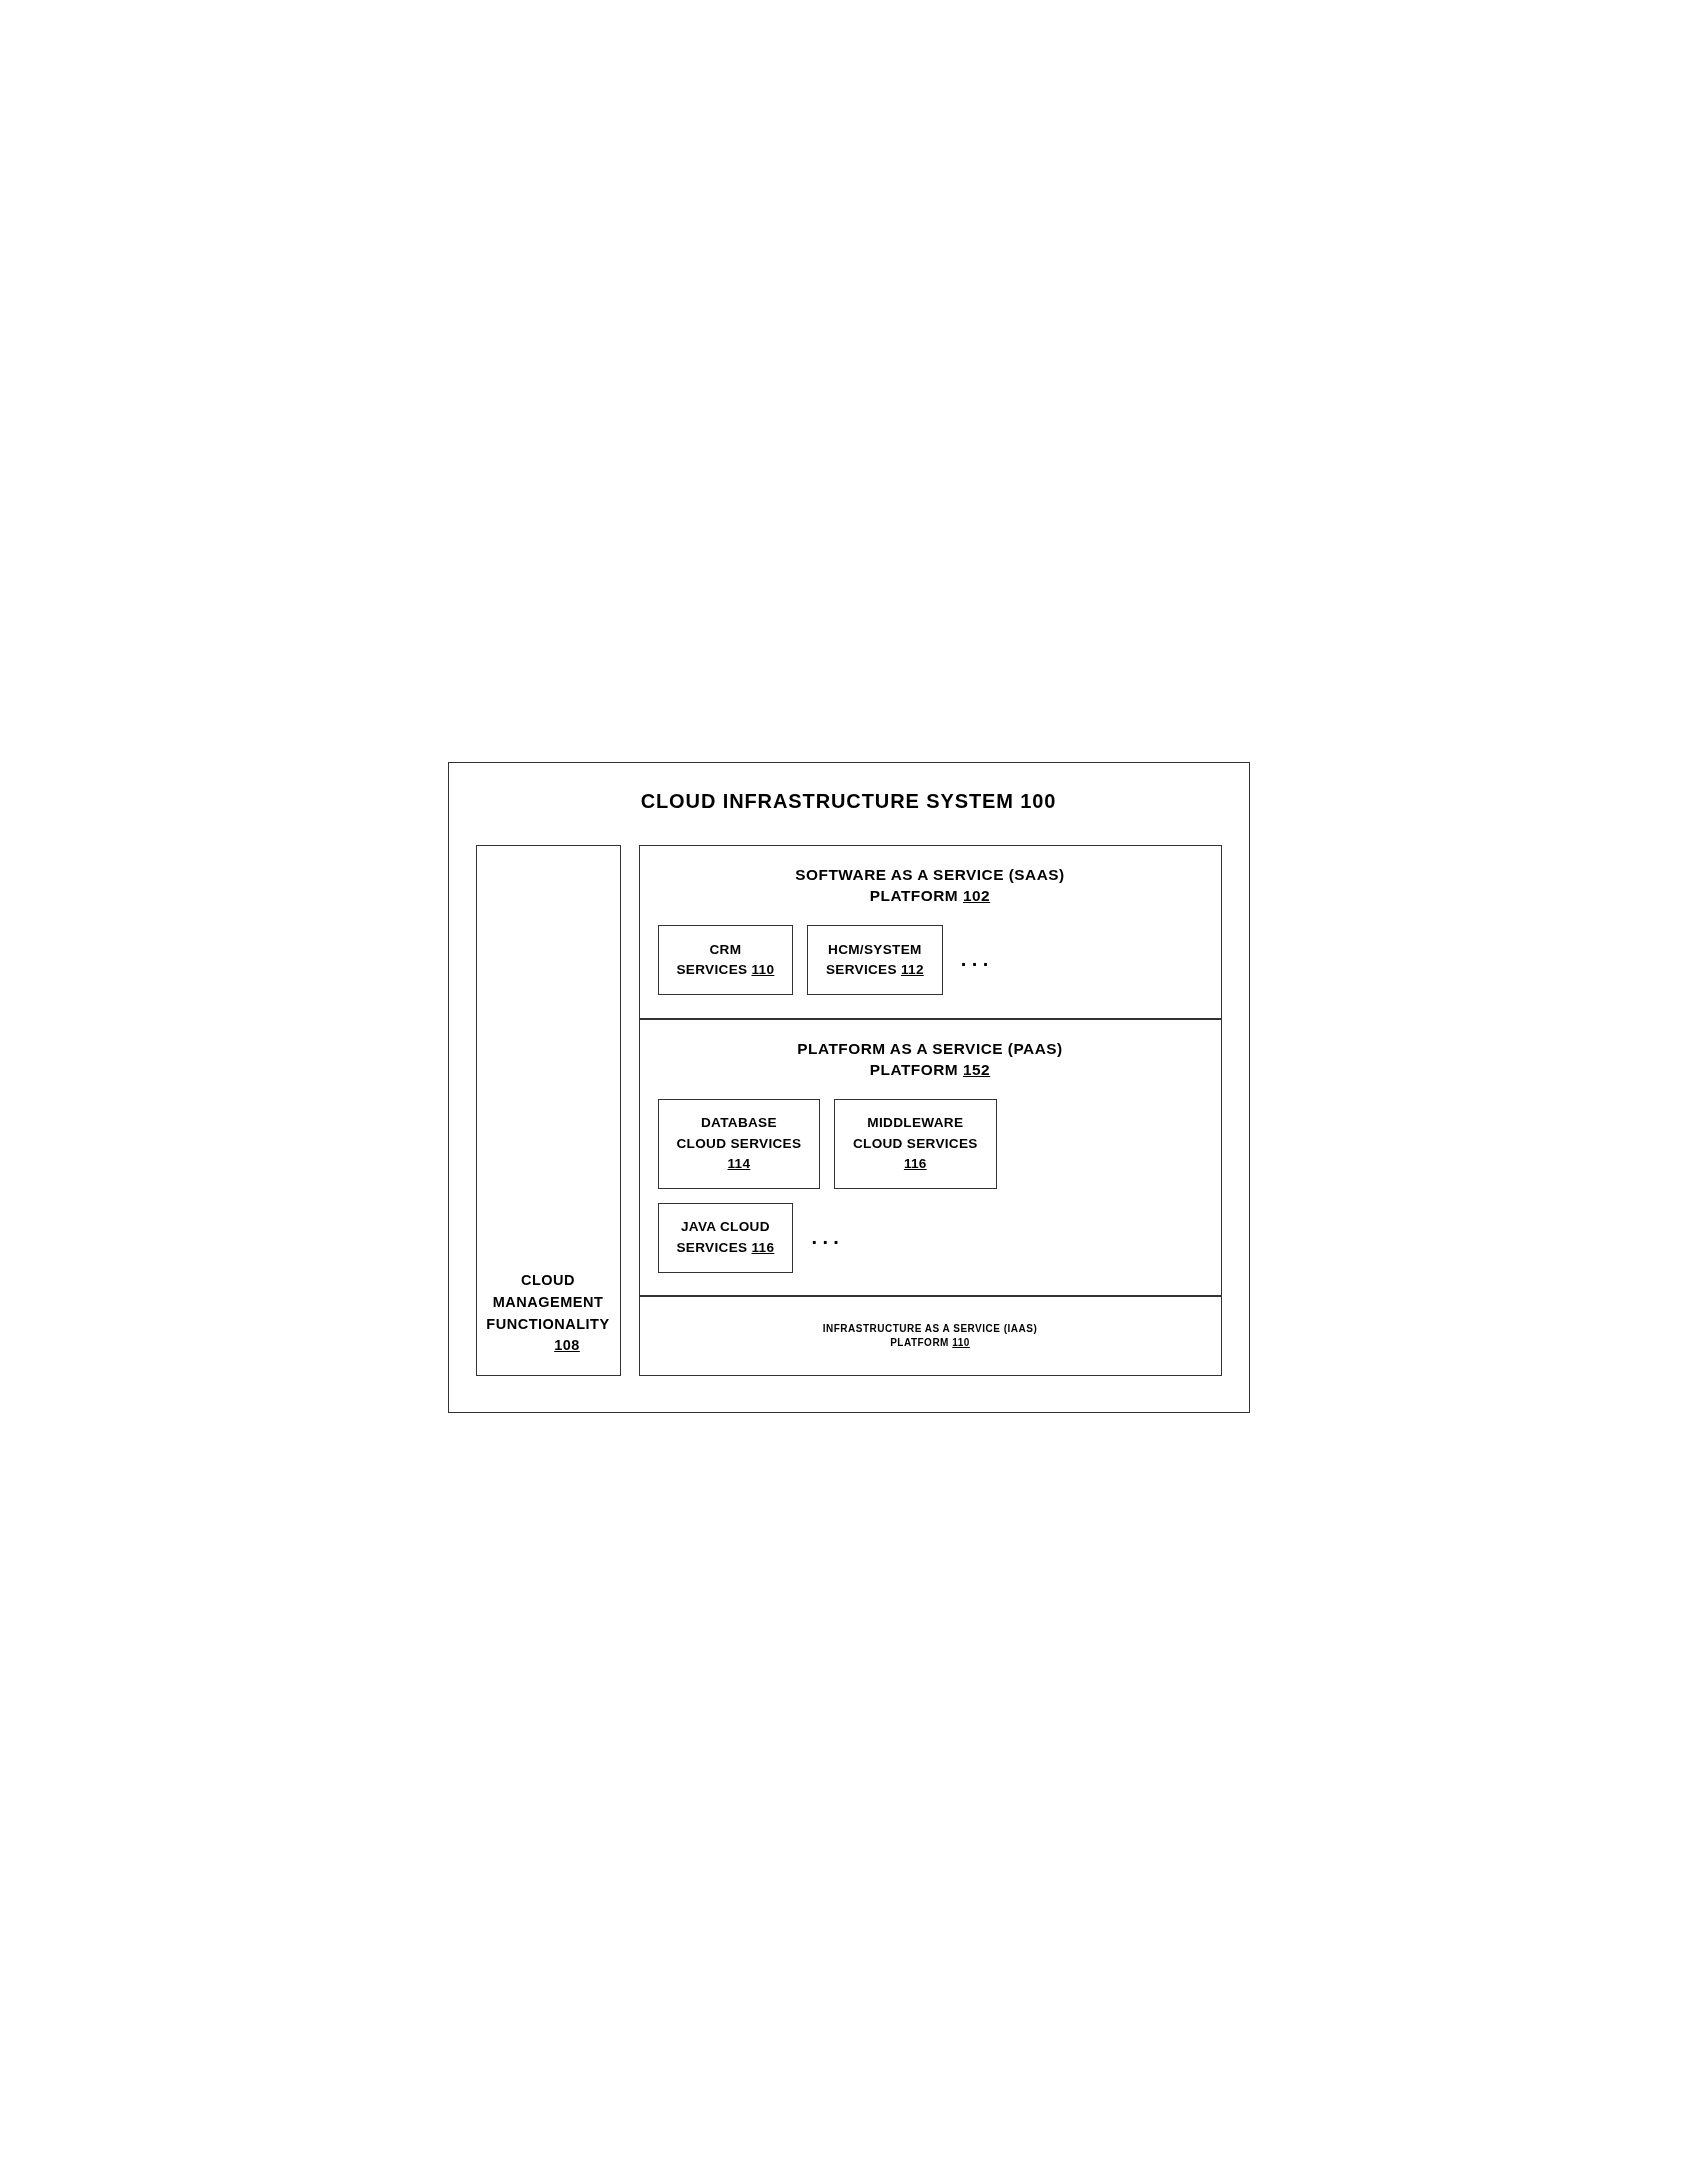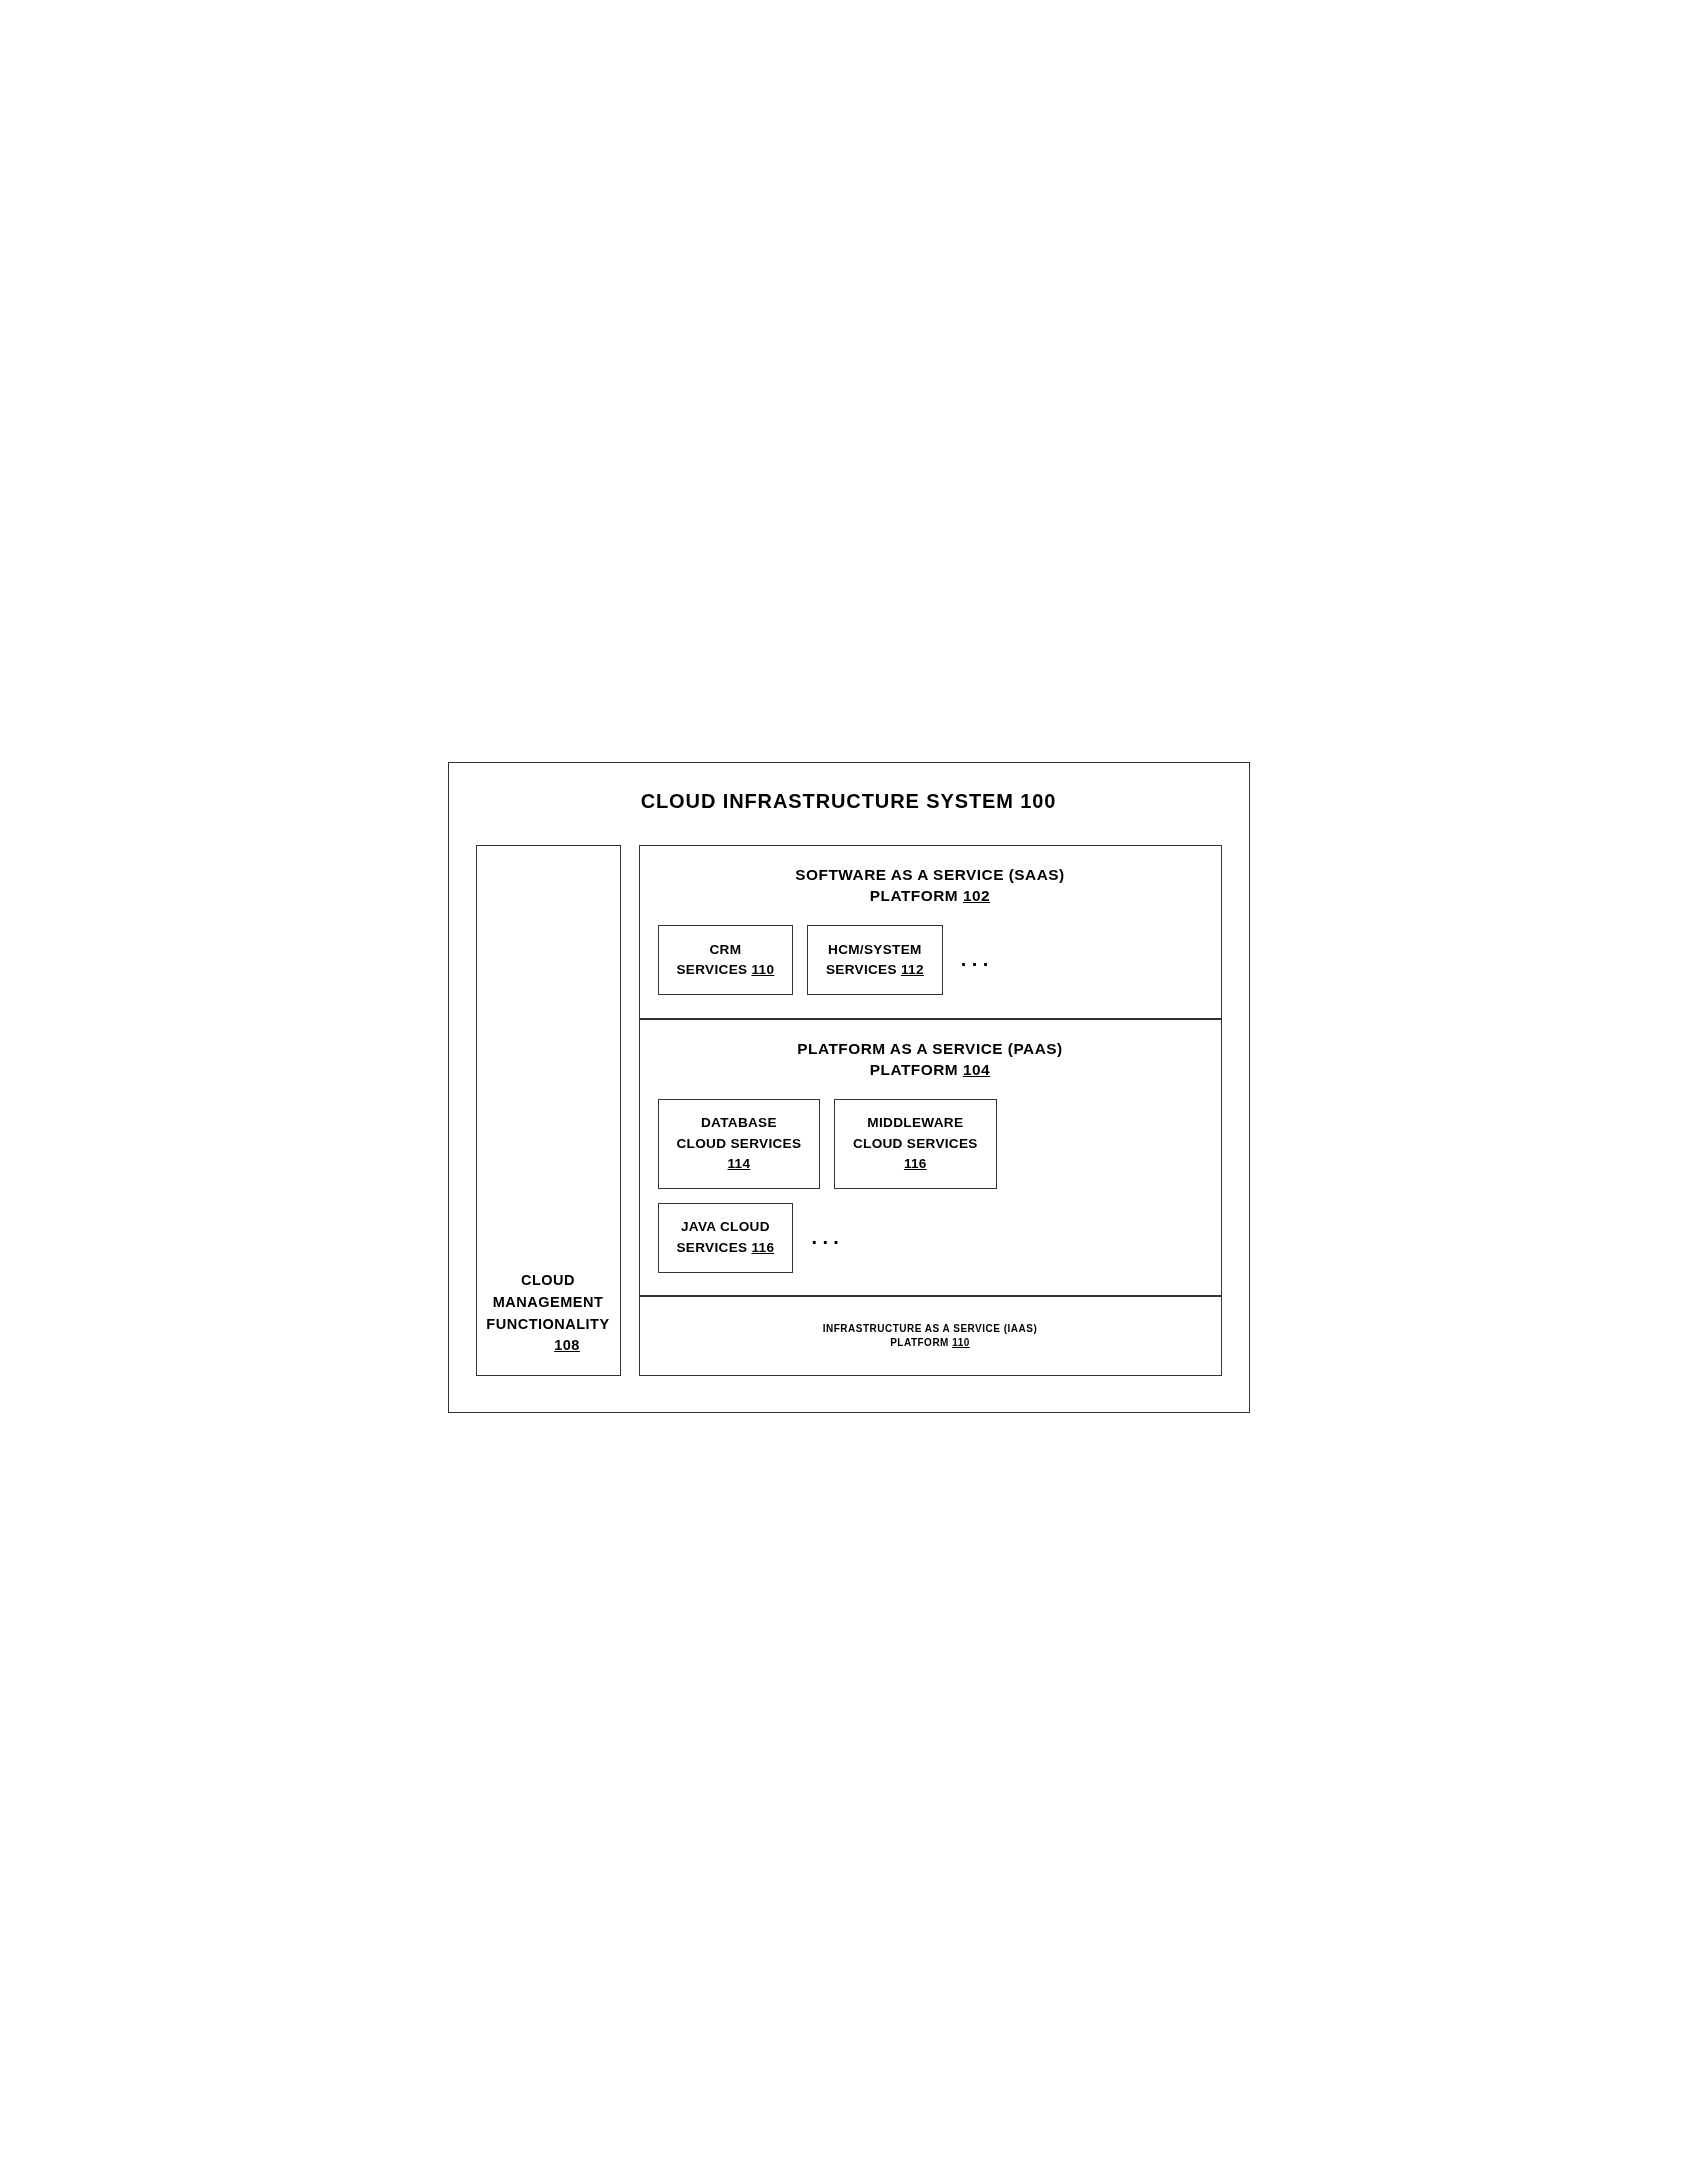--- a/index.html
+++ b/index.html
@@ -185,21 +185,21 @@
                 <span>SERVICES</span> <span class="underline">112</span>
               </div>
             </div>
             <div class="dots">...</div>
           </div>
         </div>
 
         <div class="section-box">
           <div class="section-title">
             <span>PLATFORM AS A SERVICE (PAAS)</span><br>
-            <span>PLATFORM</span> <span class="underline">104</span>
+            <span>PLATFORM</span> <span class="underline">152</span>
           </div>
           <div class="services-row" style="margin-bottom: 13.6px;">
             <div class="service-box">
               <div class="service-box-text">
                 <span>DATABASE</span><br>
                 <span>CLOUD SERVICES</span><br>
                 <span class="underline">114</span>
               </div>
             </div>
             <div class="service-box">

